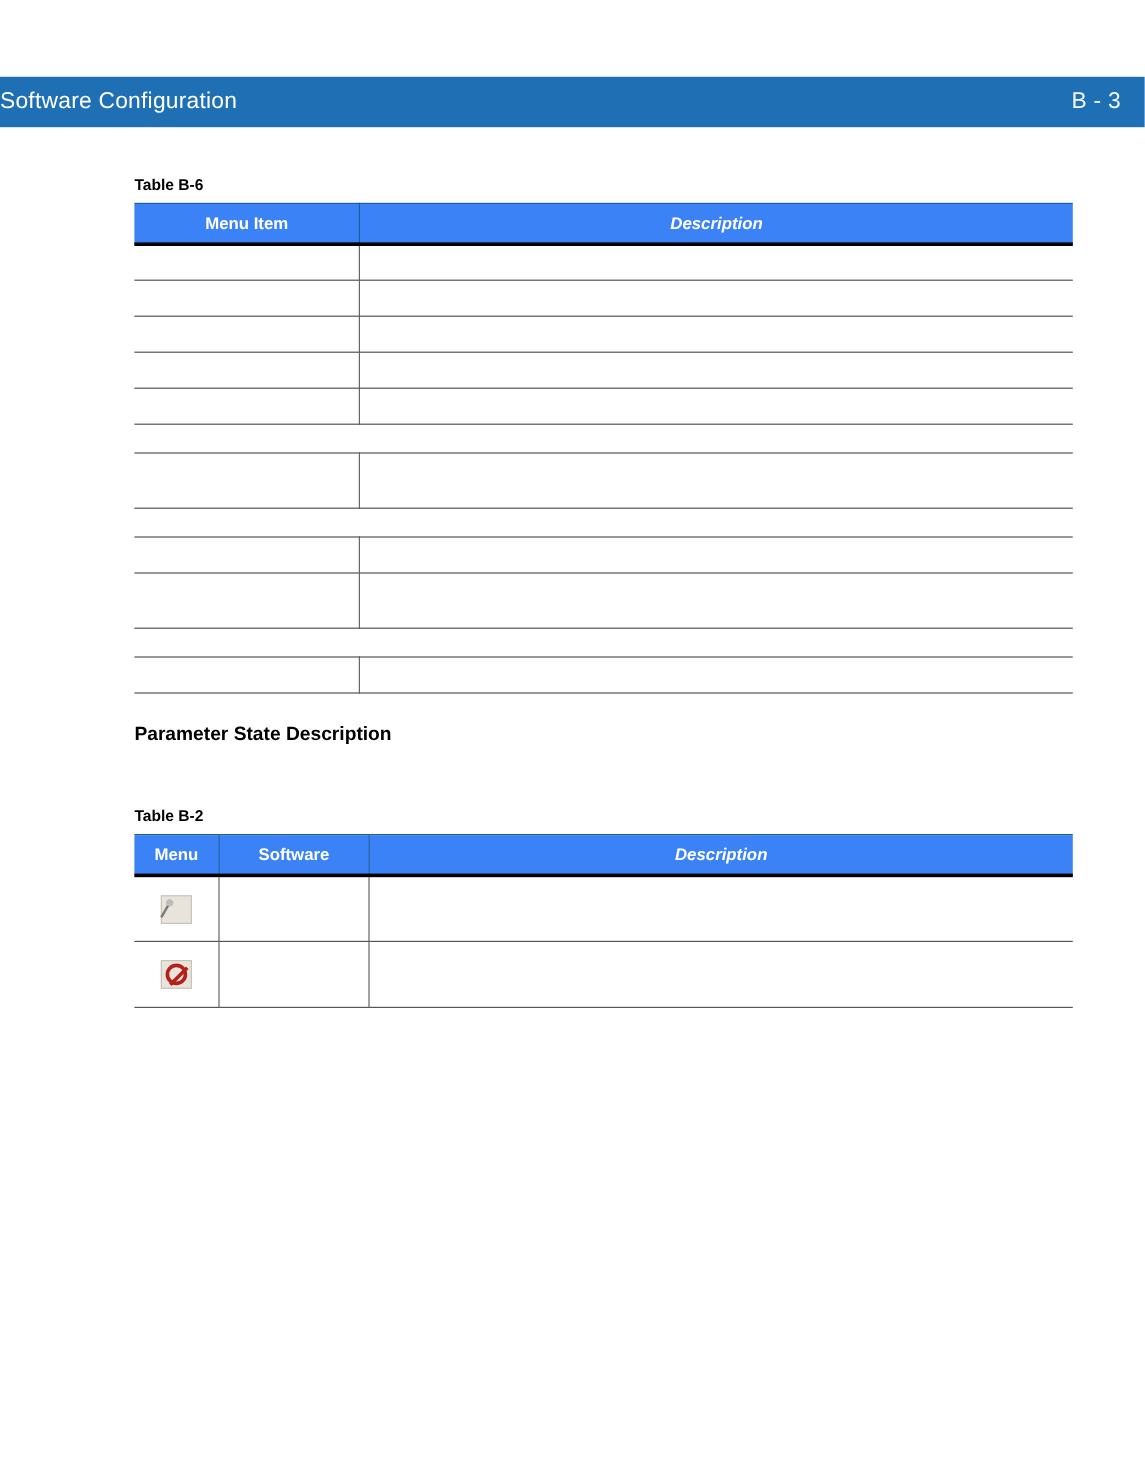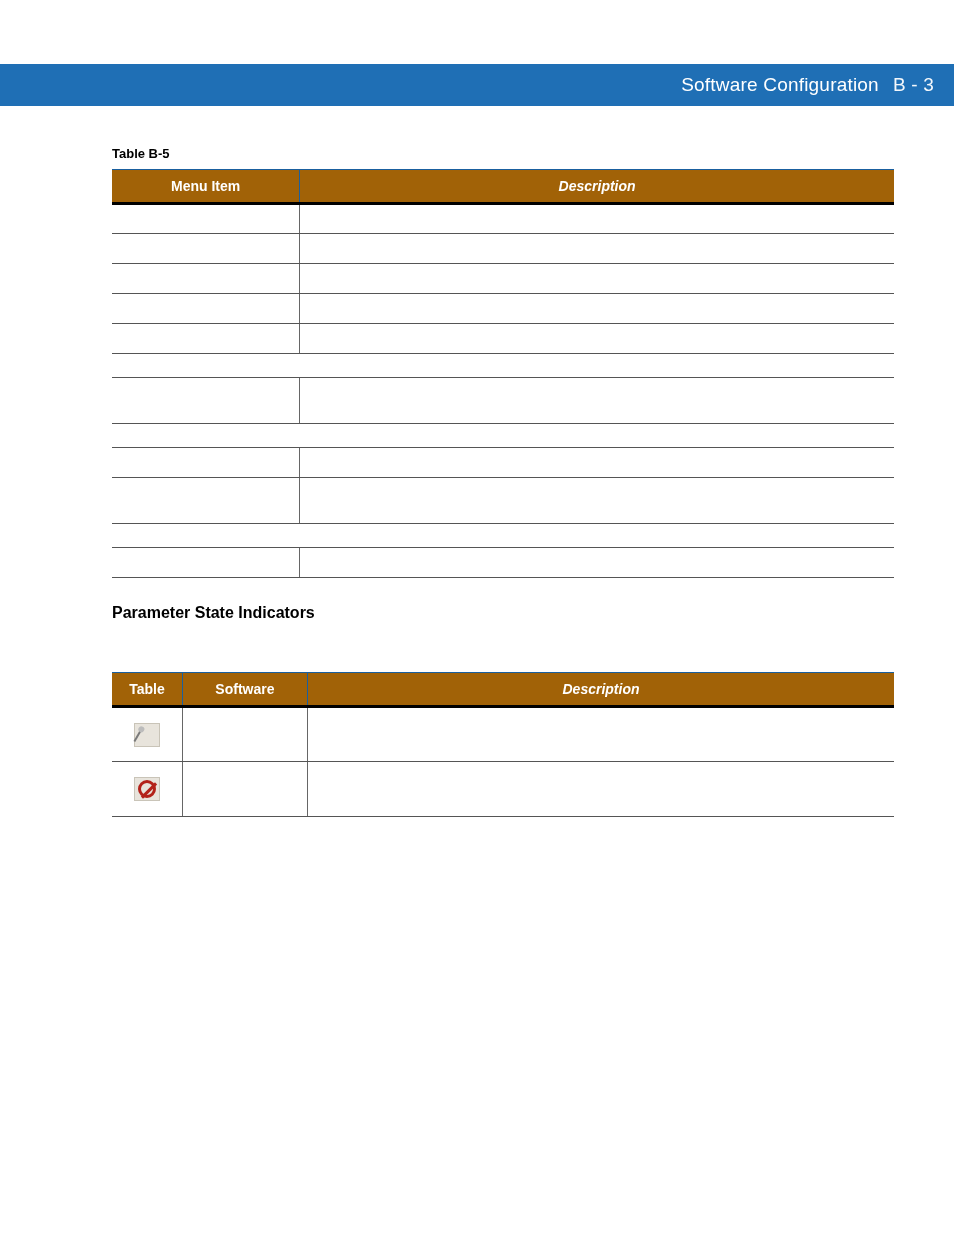--- a/index.html
+++ b/index.html
@@ -5,34 +5,34 @@
   * { box-sizing: border-box; margin: 0; padding: 0; }
   html, body { width: 954px; height: 1235px; background: #ffffff; font-family: Arial, Helvetica, sans-serif; color: #222; }
   .page { width: 954px; height: 1235px; position: relative; }
   .topbar { width: 100%; height: 64px; background: #ffffff; }
   .header-band {
     width: 100%;
     height: 42px;
     background: #1f6fb5;
     display: flex;
     align-items: center;
-    justify-content: flex-end;
+    justify-content: space-between;
     padding-right: 20px;
     color: #ffffff;
     font-size: 19px;
     letter-spacing: 0.2px;
   }
   .header-band .section-title { font-weight: 400; }
   .header-band .page-num { margin-left: 14px; font-weight: 300; opacity: 0.95; }
   .content { padding: 40px 60px 0 112px; }
   .table-caption { font-size: 13px; font-weight: 700; color: #000; margin-bottom: 8px; }
 
   table.data { width: 100%; border-collapse: collapse; table-layout: fixed; }
   table.data th {
-    background: #a16207;
+    background: #3b82f6;
     color: #ffffff;
     font-size: 14px;
     font-weight: 700;
     text-align: center;
     padding: 8px 16px;
     border: 1px solid #1a5f9e;
   }
   table.data th:first-child, table.data td:first-child { border-left: none; }
   table.data th:last-child, table.data td:last-child { border-right: none; font-style: italic; }
   table.data thead { border-bottom: 3px solid #000; }
@@ -112,21 +112,21 @@
 <div class="page">
   <div class="topbar"></div>
 
   <div class="header-band">
     <span class="section-title">Software Configuration</span>
     <span class="page-num">B - 3</span>
   </div>
 
   <div class="content">
 
-    <div class="table-caption">Table B-5</div>
+    <div class="table-caption">Table B-6</div>
 
     <table class="data t1">
       <colgroup>
           <col class="c1">
           <col class="c2">
         </colgroup>
       <thead>
         <tr>
           <th>Menu Item</th>
           <th>Description</th>
@@ -174,32 +174,33 @@
           <tr class="spacer">
             <td colspan="2" class="span"> </td>
           </tr>
           <tr>
             <td> </td>
             <td> </td>
           </tr>
         </tbody>
     </table>
 
-    <div class="section-heading">Parameter State Indicators</div>
-
+    <div class="section-heading">Parameter State Description</div>
+
+    <div class="table-caption">Table B-2</div>
 
     <table class="data t2">
       <colgroup>
           <col class="c1">
           <col class="c2">
           <col class="c3">
         </colgroup>
       <thead>
         <tr>
-          <th>Table</th>
+          <th>Menu</th>
           <th>Software</th>
           <th>Description</th>
         </tr>
       </thead>
       <tbody id="t2-body">
           <tr>
             <td class="icon-cell"><span class="icon-box"><span class="wand"></span></span></td>
             <td> </td>
             <td> </td>
           </tr>

